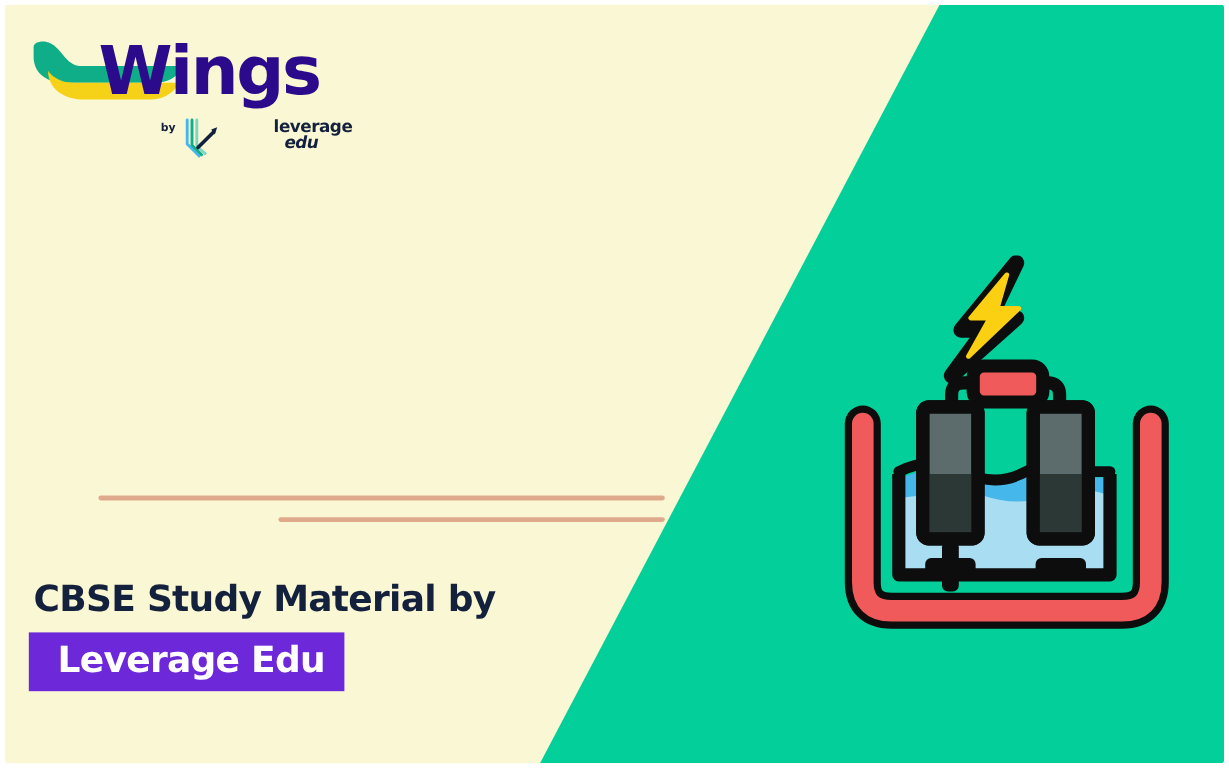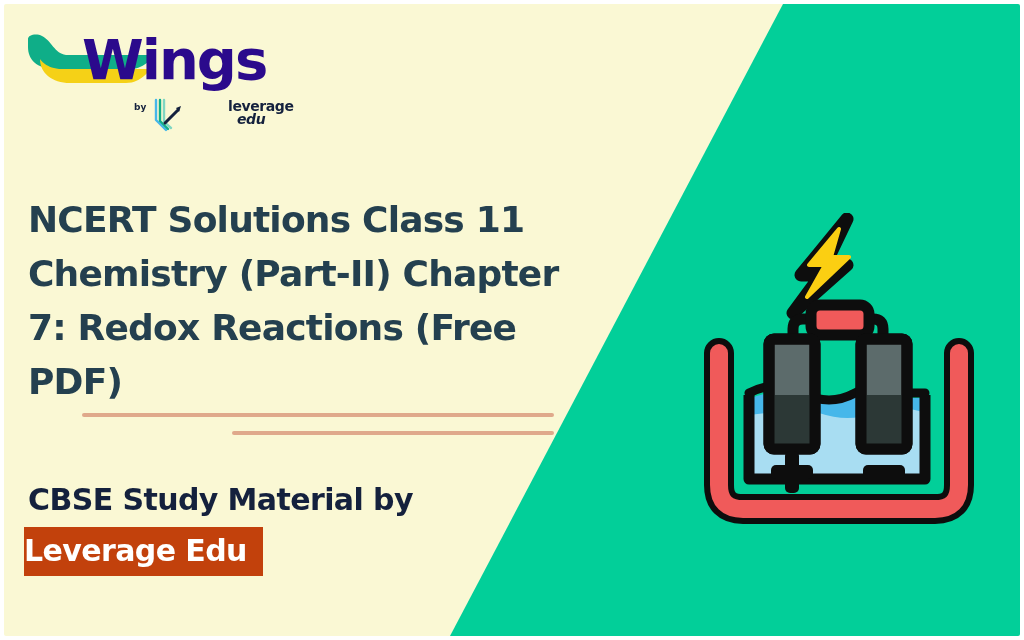--- a/index.html
+++ b/index.html
@@ -132,22 +132,22 @@
     font-weight: bold;
     font-size: 30px;
     letter-spacing: -0.6px;
     color: #14213d;
     text-align: center;
   }
   .footer-badge {
     position: absolute;
     left: 24px;
     top: 527px;
-    padding: 6px 16px 8px 0;
-    background: #c2410c;
+    padding: 6px 16px 8px 24px;
+    background: #6d28d9;
     font-family: "DejaVu Sans", sans-serif;
     font-weight: bold;
     font-size: 30px;
     letter-spacing: -0.6px;
     color: #ffffff;
   }
 
   
   .illus {
     position: absolute;
@@ -188,21 +188,20 @@
         <path d="M24 10 L29 8 L27 14 Z" fill="#14213d"></path>
       </svg>
     </div>
 
     <div class="logo-lev">
       <span class="l1">leverage</span>
       <span class="l2">edu</span>
     </div>
   </div>
 
-  <div class="headline">NCERT Solutions Class 11 Chemistry (Part-II) Chapter 7: Redox Reactions (Free PDF)</div>
 
   <div class="rule rule-1"></div>
   <div class="rule rule-2"></div>
 
   <div class="footer-line1">CBSE Study Material by</div>
   <div class="footer-badge">Leverage Edu</div>
 
   <div class="illus">
     <svg viewBox="0 0 284 312" xmlns="http://www.w3.org/2000/svg">
 

